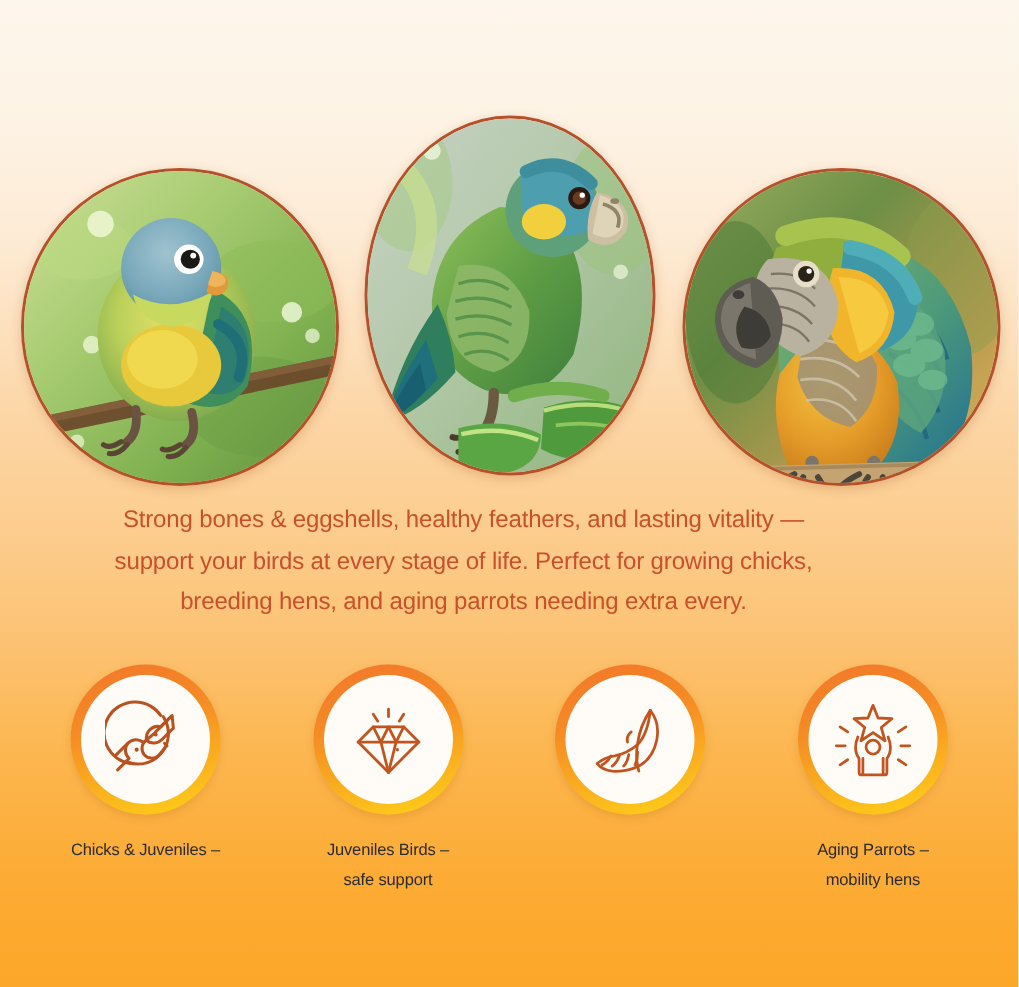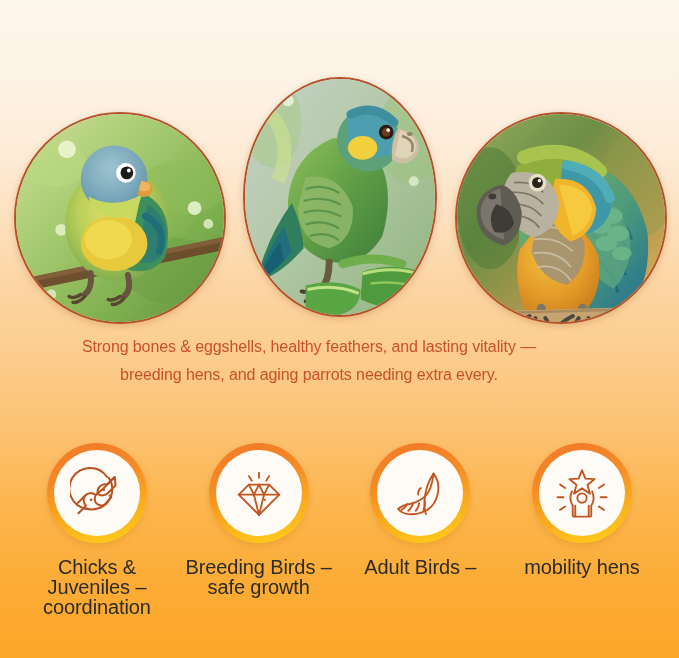--- a/index.html
+++ b/index.html
@@ -135,21 +135,21 @@
   .badge-inner svg {
     width: 54px;
     height: 54px;
     display: block;
   }
   .benefit-caption {
     margin-top: 14px;
     text-align: center;
     color: #2B2B2B;
     font-family: "Liberation Sans Narrow", "Liberation Sans", sans-serif;
-    font-size: 20px;
+    font-size: 11px;
     line-height: 20px;
     letter-spacing: -0.1px;
   }
   .benefit-caption span { display: block; }
 </style>
 </head>
 <body>
 
 <div id="poster">
 
@@ -356,20 +356,21 @@
         <path d="M90 208 q4 6 6 12"></path>
         <path d="M118 206 q-8 4 -12 8"></path>
         <path d="M124 208 q-4 6 -6 12"></path>
         <path d="M134 208 q4 6 6 12"></path>
       </g>
     </svg>
   </div>
 
   <div id="body-copy">
     <span>Strong bones &amp; eggshells, healthy feathers, and lasting vitality —</span>
+    <span>support your birds at every stage of life. Perfect for growing chicks,</span>
     <span>breeding hens, and aging parrots needing extra every.</span>
   </div>
 
   <div id="benefits">
 
     <div class="benefit">
       <div class="badge">
         <div class="badge-inner">
           <svg viewBox="0 0 64 64" aria-hidden="true">
             <g fill="none" stroke="#B9521F" stroke-width="2.4" stroke-linecap="round" stroke-linejoin="round">
@@ -383,21 +384,20 @@
               <path d="M18 35 a9 9 0 0 0 1 12 l-9 9"></path>
               <circle cx="40" cy="28" r="1.6" fill="#B9521F" stroke="none"></circle>
               <circle cx="25" cy="40" r="1.6" fill="#B9521F" stroke="none"></circle>
               <path d="M44 22 l-8 -8" opacity="0"></path>
             </g>
           </svg>
         </div>
       </div>
       <div class="benefit-caption">
         <span>Chicks &amp; Juveniles –</span>
-        <span>coordination</span>
       </div>
     </div>
 
     <div class="benefit">
       <div class="badge">
         <div class="badge-inner">
           <svg viewBox="0 0 64 64" aria-hidden="true">
             <g fill="none" stroke="#C2551F" stroke-width="2.2" stroke-linecap="round" stroke-linejoin="round">
               <path d="M32 8 L32 14"></path>
               <path d="M20 12 L23.5 17.5"></path>
@@ -406,43 +406,42 @@
               <path d="M8 34 L56 34"></path>
               <path d="M20 22 L26 34 L32 58"></path>
               <path d="M44 22 L38 34 L32 58"></path>
               <path d="M26 34 L32 22 L38 34"></path>
               <circle cx="39" cy="40" r="1.3" fill="#C2551F" stroke="none"></circle>
             </g>
           </svg>
         </div>
       </div>
       <div class="benefit-caption">
-        <span>Breeding Birds –</span>
-        <span>safe growth</span>
+        <span>Juveniles Birds –</span>
+        <span>safe support</span>
       </div>
     </div>
 
     <div class="benefit">
       <div class="badge">
         <div class="badge-inner">
           <svg viewBox="0 0 64 64" aria-hidden="true">
             <g fill="none" stroke="#C2551F" stroke-width="2.2" stroke-linecap="round" stroke-linejoin="round">
               <path d="M48 9 q8 10 5 24 q-3 14 -14 20 q-10 5 -21 4 q-8 -1 -12 -6 q6 -5 14 -6 q10 -2 18 -9 q8 -8 10 -27 Z"></path>
               <path d="M48 9 q-8 12 -10 26 q-2 12 1 22"></path>
               <path d="M33 26 q-4 3 -3 8"></path>
               <path d="M24 44 q-2 6 -6 9"></path>
               <path d="M31 44 q-1 6 -4 9"></path>
               <path d="M38 42 q0 6 -2 10"></path>
               <path d="M17 45 q-3 5 -7 7"></path>
             </g>
           </svg>
         </div>
       </div>
       <div class="benefit-caption">
-        <span>Adult Birds –</span>
       </div>
     </div>
 
     <div class="benefit">
       <div class="badge">
         <div class="badge-inner">
           <svg viewBox="0 0 64 64" aria-hidden="true">
             <g fill="none" stroke="#C2551F" stroke-width="2.2" stroke-linecap="round" stroke-linejoin="round">
               <path d="M32 5 L36 15 L47 15.5 L38.5 22.5 L41.5 33 L32 26.5 L22.5 33 L25.5 22.5 L17 15.5 L28 15 Z"></path>
               <circle cx="32" cy="38" r="5.5"></circle>
@@ -453,18 +452,19 @@
               <path d="M10 37 L3 37"></path>
               <path d="M12 48 L6 52"></path>
               <path d="M52 26 L58 22"></path>
               <path d="M54 37 L61 37"></path>
               <path d="M52 48 L58 52"></path>
             </g>
           </svg>
         </div>
       </div>
       <div class="benefit-caption">
+        <span>Aging Parrots –</span>
         <span>mobility hens</span>
       </div>
     </div>
 
   </div>
 </div>
 
 </body></html>

